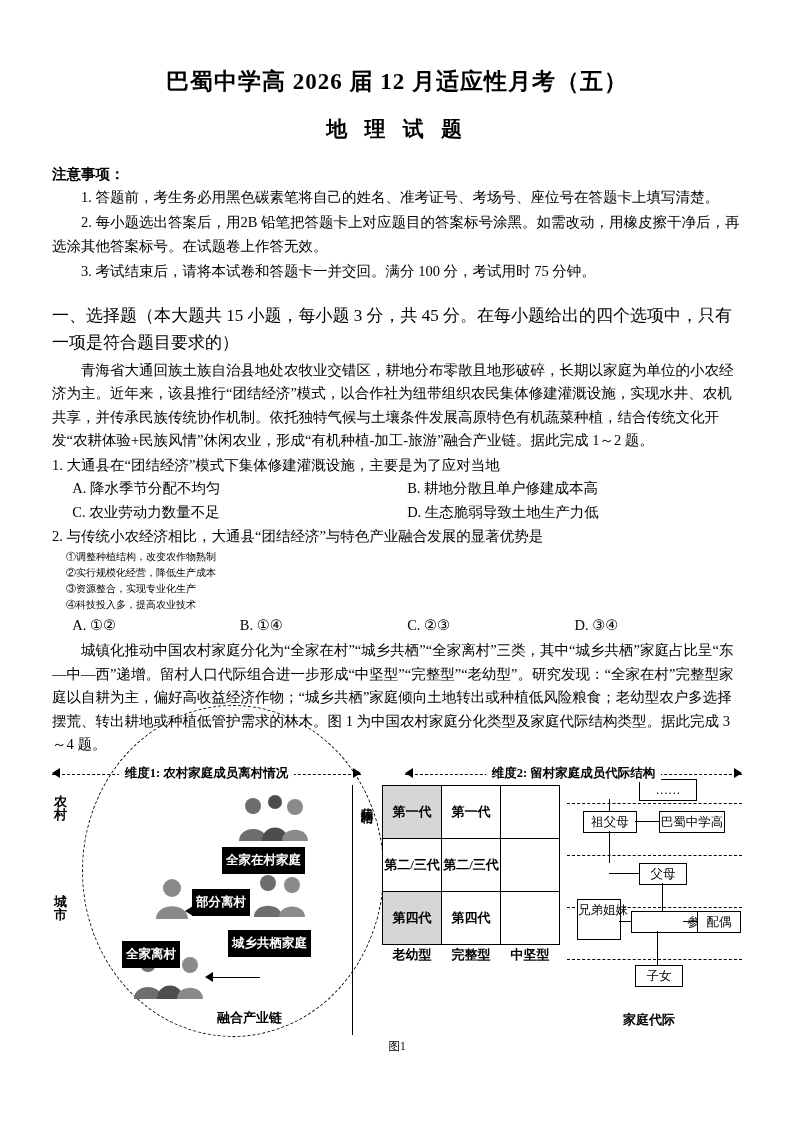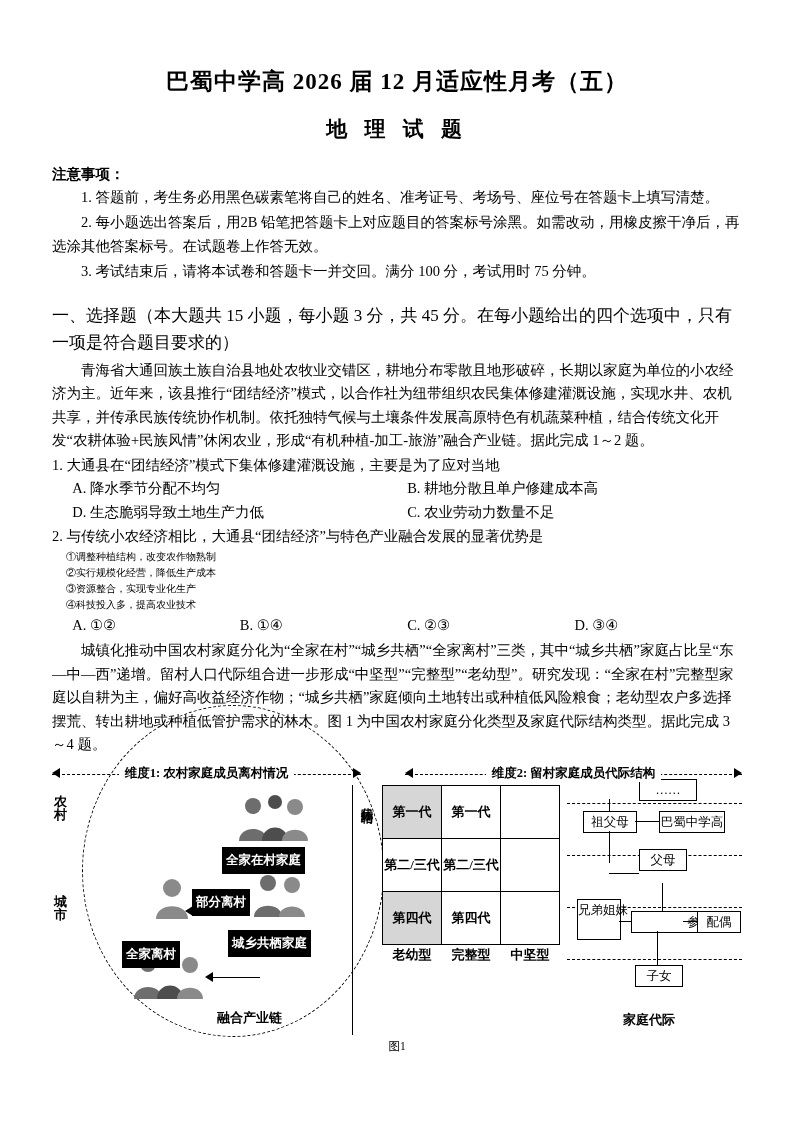--- a/index.html
+++ b/index.html
@@ -227,22 +227,22 @@
   <div class="section-head">一、选择题（本大题共 15 小题，每小题 3 分，共 45 分。在每小题给出的四个选项中，只有一项是符合题目要求的）</div>
 
   <div class="para">青海省大通回族土族自治县地处农牧业交错区，耕地分布零散且地形破碎，长期以家庭为单位的小农经济为主。近年来，该县推行“团结经济”模式，以合作社为纽带组织农民集体修建灌溉设施，实现水井、农机共享，并传承民族传统协作机制。依托独特气候与土壤条件发展高原特色有机蔬菜种植，结合传统文化开发“农耕体验+民族风情”休闲农业，形成“有机种植-加工-旅游”融合产业链。据此完成 1～2 题。</div>
 
   <div class="q">1. 大通县在“团结经济”模式下集体修建灌溉设施，主要是为了应对当地</div>
   <div class="opt-row">
     <span class="o">A. 降水季节分配不均匀</span>
     <span class="o">B. 耕地分散且单户修建成本高</span>
   </div>
   <div class="opt-row">
+    <span class="o">C. 农业劳动力数量不足</span>
     <span class="o">D. 生态脆弱导致土地生产力低</span>
-    <span class="o">C. 农业劳动力数量不足</span>
   </div>
 
   <div class="q">2. 与传统小农经济相比，大通县“团结经济”与特色产业融合发展的显著优势是</div>
   <div class="opt-line">①调整种植结构，改变农作物熟制</div>
   <div class="opt-line">②实行规模化经营，降低生产成本</div>
   <div class="opt-line">③资源整合，实现专业化生产</div>
   <div class="opt-line">④科技投入多，提高农业技术</div>
   <div class="opt-abcd">
     <span>A. ①②</span>
     <span>B. ①④</span>
@@ -360,21 +360,21 @@
         <div class="hline" style="left:-10px;top:174px;width:175px;"></div>
 
         <div class="box" style="left:62px;top:-6px;width:56px;height:20px;">……</div>
 
         <div class="box" style="left:6px;top:26px;width:52px;height:20px;">祖父母</div>
         <div class="box" style="left:82px;top:26px;width:64px;height:20px;">巴蜀中学高</div>
         <div class="conn" style="left:58px;top:36px;width:24px;"></div>
         <div class="vline" style="left:32px;top:14px;height:12px;"></div>
         <div class="vline" style="left:32px;top:46px;height:32px;"></div>
 
-        <div class="box" style="left:62px;top:64px;width:46px;height:20px;">父母</div>
+        <div class="box" style="left:62px;top:78px;width:46px;height:20px;">父母</div>
         <div class="conn" style="left:32px;top:88px;width:30px;"></div>
         <div class="vline" style="left:85px;top:98px;height:28px;"></div>
 
         <div class="box" style="left:0px;top:114px;width:42px;height:38px;line-height:18px;padding-top:1px;">
           <span>兄弟姐妹</span>
         </div>
         <div class="box" style="left:54px;top:126px;width:52px;height:20px;padding-left:48px;">参照者</div>
         <div class="box" style="left:120px;top:126px;width:42px;height:20px;">配偶</div>
         <div class="conn" style="left:42px;top:136px;width:12px;"></div>
         <div class="conn" style="left:106px;top:136px;width:14px;"></div>

